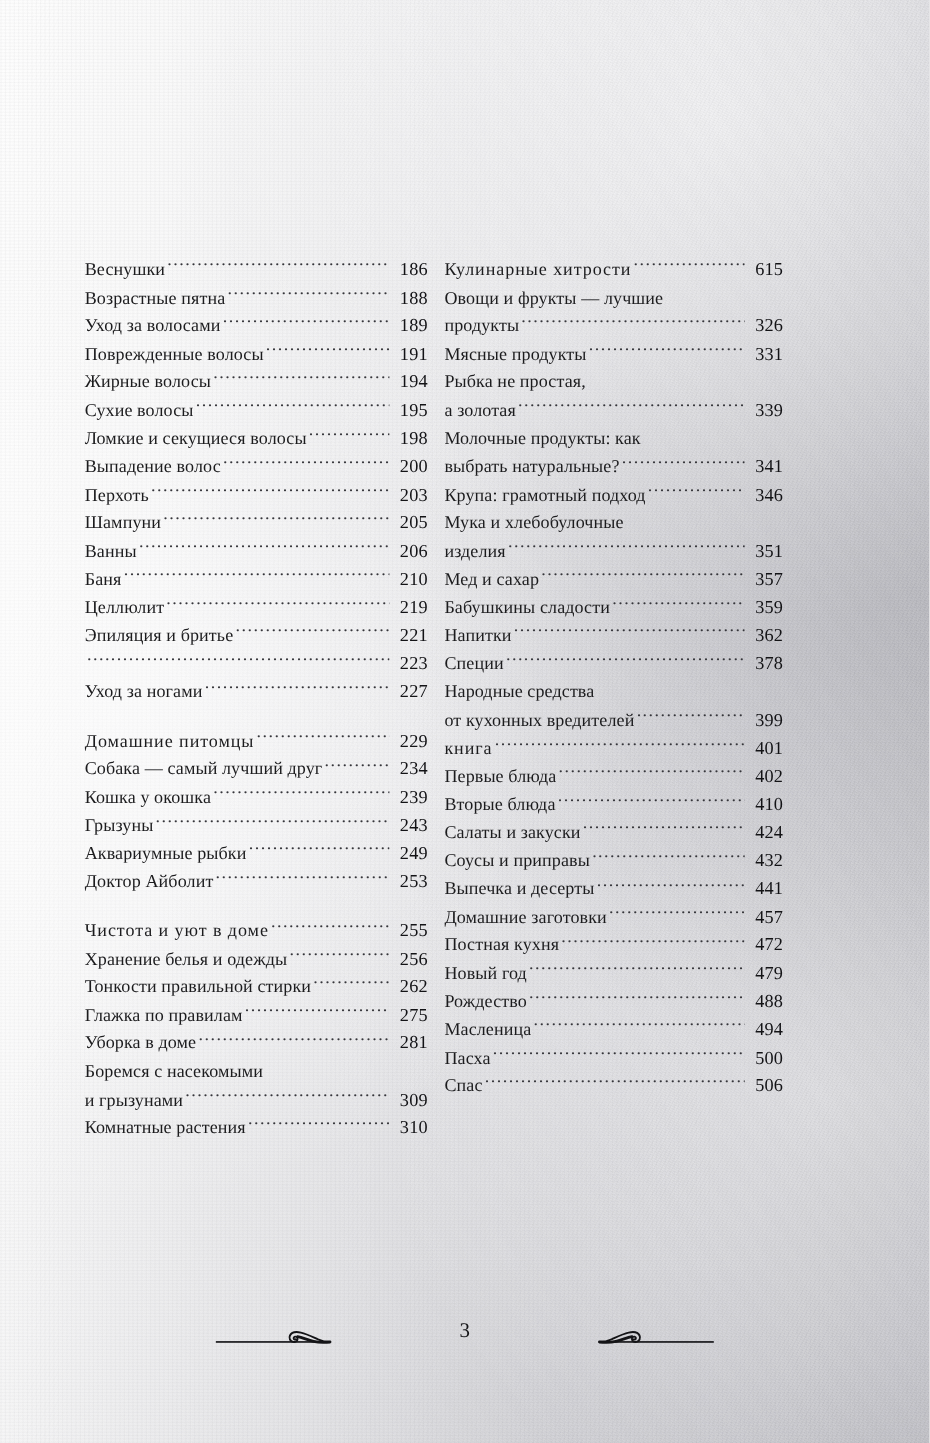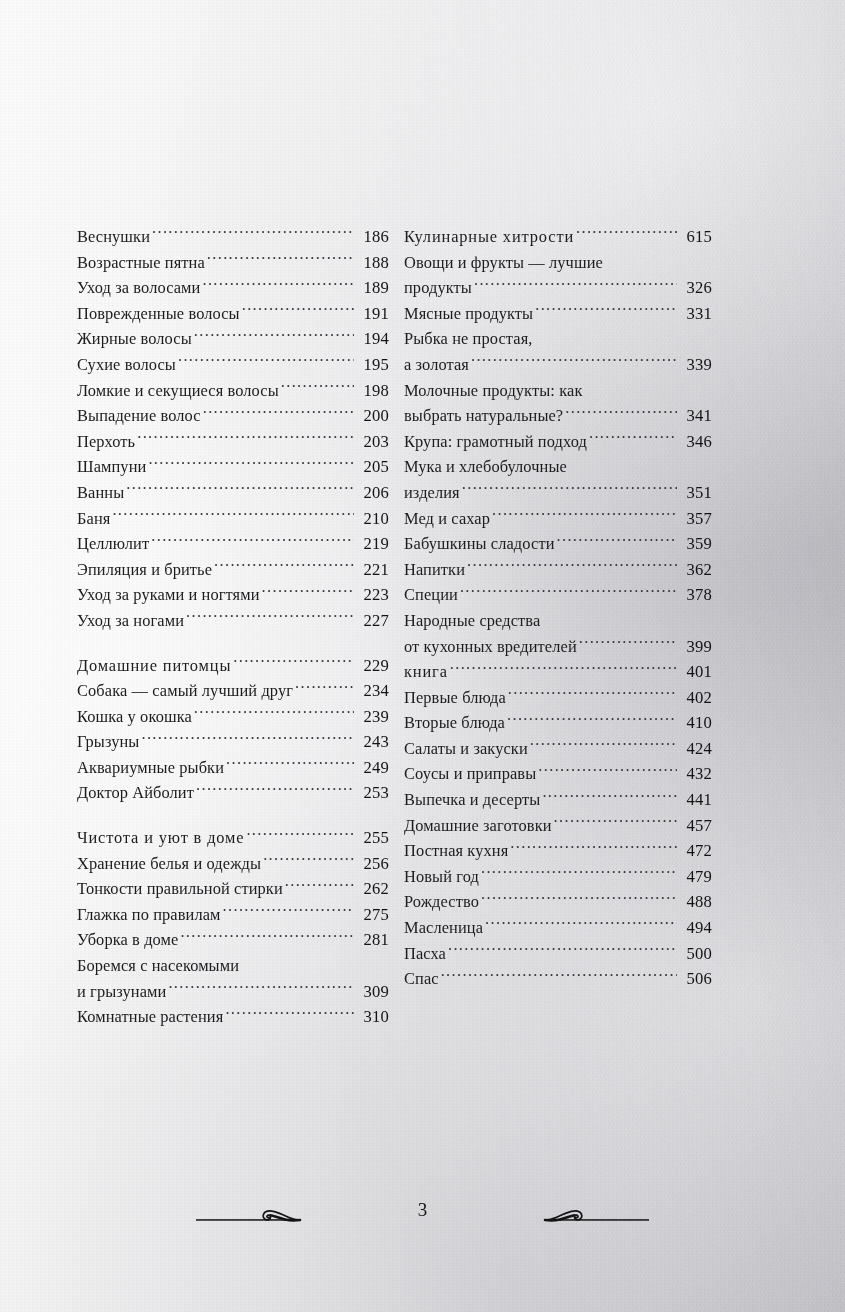--- a/index.html
+++ b/index.html
@@ -164,21 +164,21 @@
     padding: 0 2px;
     position: relative;
     top: -3px;
   }
 </style>
 </head>
 <body>
 
 <div id="page">
 
-  <div id="content" style="top: 224px;">
+  <div id="content" style="top: 232px;">
 
     <div class="column" id="col-left">
         <div class="toc-entry">
           <span class="toc-title">Веснушки</span>
           <span class="toc-dots"></span>
           <span class="toc-page">186</span>
         </div>
         <div class="toc-entry">
           <span class="toc-title">Возрастные пятна</span>
           <span class="toc-dots"></span>
@@ -238,21 +238,20 @@
           <span class="toc-title">Целлюлит</span>
           <span class="toc-dots"></span>
           <span class="toc-page">219</span>
         </div>
         <div class="toc-entry">
           <span class="toc-title">Эпиляция и бритье</span>
           <span class="toc-dots"></span>
           <span class="toc-page">221</span>
         </div>
         <div class="toc-entry">
-          <span class="toc-title">Уход за руками и ногтями</span>
           <span class="toc-dots"></span>
           <span class="toc-page">223</span>
         </div>
         <div class="toc-entry">
           <span class="toc-title">Уход за ногами</span>
           <span class="toc-dots"></span>
           <span class="toc-page">227</span>
         </div>
         <div class="toc-entry heading gap-before">
           <span class="toc-title">Домашние питомцы</span>

